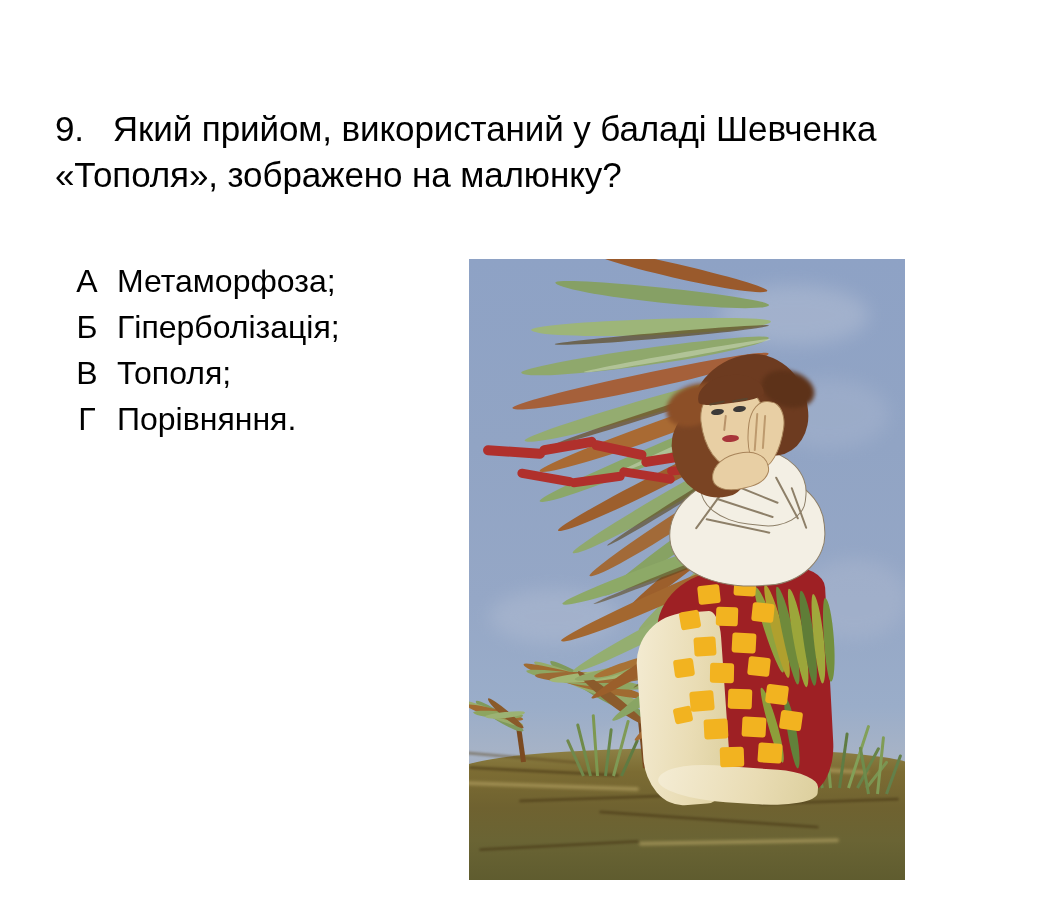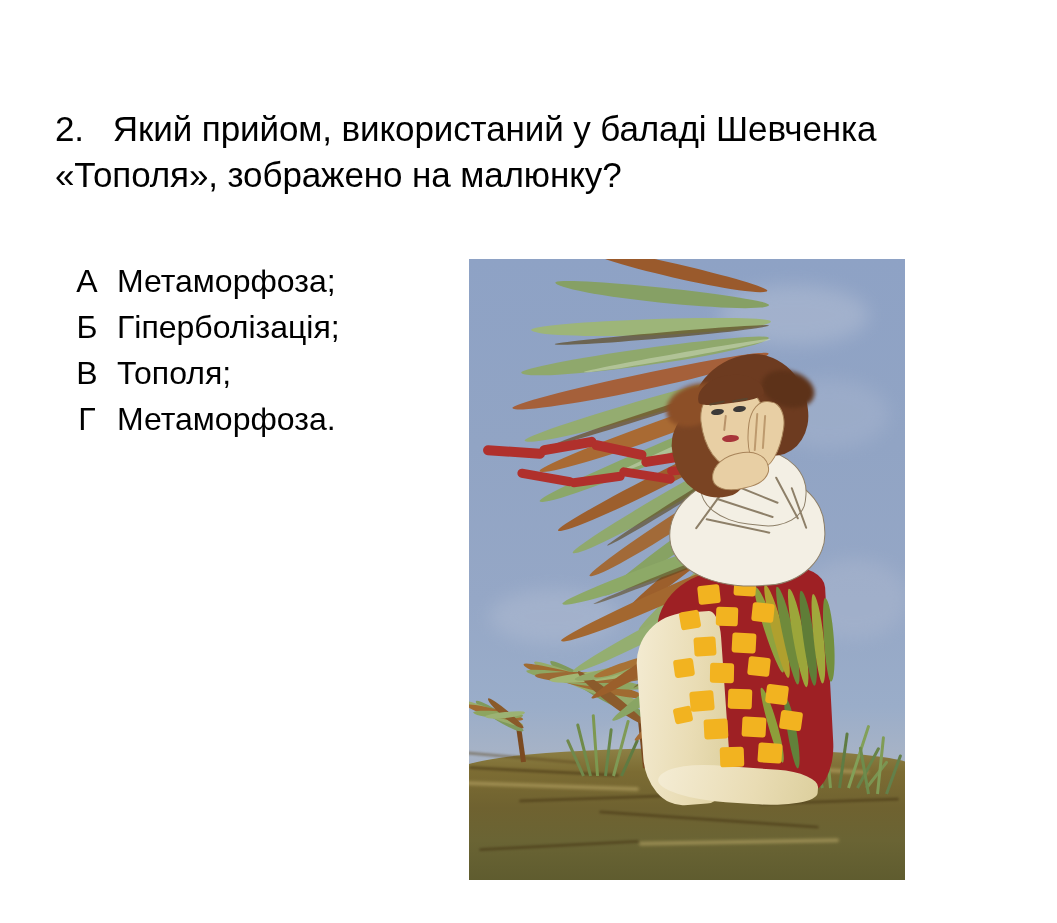--- a/index.html
+++ b/index.html
@@ -176,21 +176,21 @@
     position: absolute;
     background: linear-gradient(100deg,#f4ecd4 0%, #e9dcb4 60%, #dccf9d 100%);
   }
 
   
   .face-part { position: absolute; }
 </style>
 </head>
 <body>
 
-<div id="question-heading">2.   Який прийом, використаний у баладі Шевченка «Тополя», зображено на малюнку?</div>
+<div id="question-heading">9.   Який прийом, використаний у баладі Шевченка «Тополя», зображено на малюнку?</div>
 
 <table id="answer-table">
   <tbody>
       <tr class="opt-row">
     <td class="col-letter letter-cell cell-outer-left cell-div-right cell-rowline">А</td>
     <td class="col-text text-cell indent cell-div-right cell-rowline">Метаморфоза;</td>
     <td class="col-image cell-outer-right" rowspan="5" id="painting-cell">
       <div id="painting-wrap">
         <div id="painting">
 
@@ -437,21 +437,21 @@
     <td class="col-text text-cell cell-div-right cell-rowline">Гіперболізація;</td>
   </tr>
 
   <tr class="opt-row">
     <td class="col-letter letter-cell cell-outer-left cell-div-right cell-rowline">В</td>
     <td class="col-text text-cell cell-div-right cell-rowline">Тополя;</td>
   </tr>
 
   <tr class="opt-row">
     <td class="col-letter letter-cell cell-outer-left cell-div-right cell-rowline">Г</td>
-    <td class="col-text text-cell indent cell-div-right cell-rowline">Метаморфоза.</td>
+    <td class="col-text text-cell indent cell-div-right cell-rowline">Порівняння.</td>
   </tr>
 
   <tr>
     <td class="col-letter cell-outer-left cell-div-right cell-bottomline"></td>
     <td class="col-text cell-div-right cell-bottomline"></td>
   </tr>
 </tbody>
   </table>
 
 </body></html>

